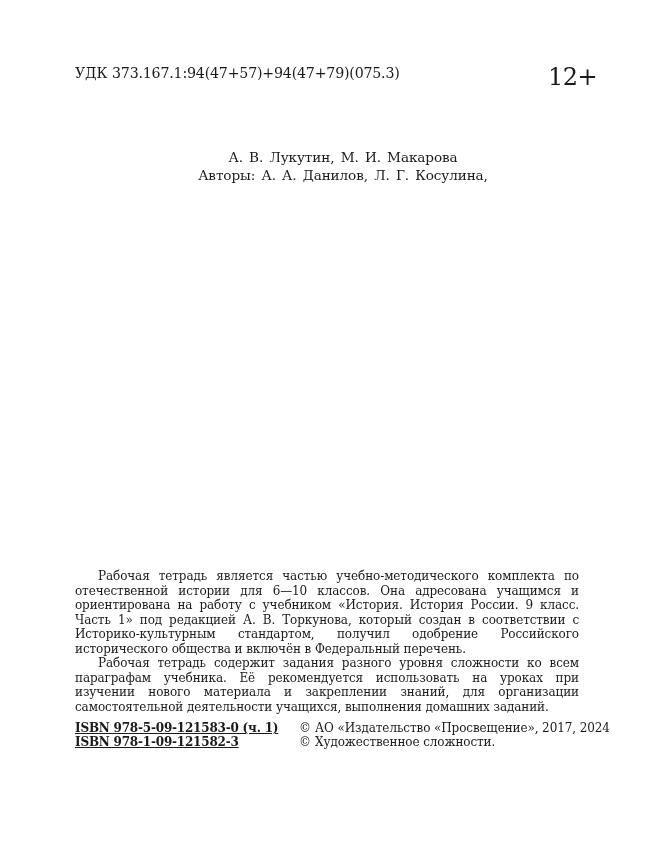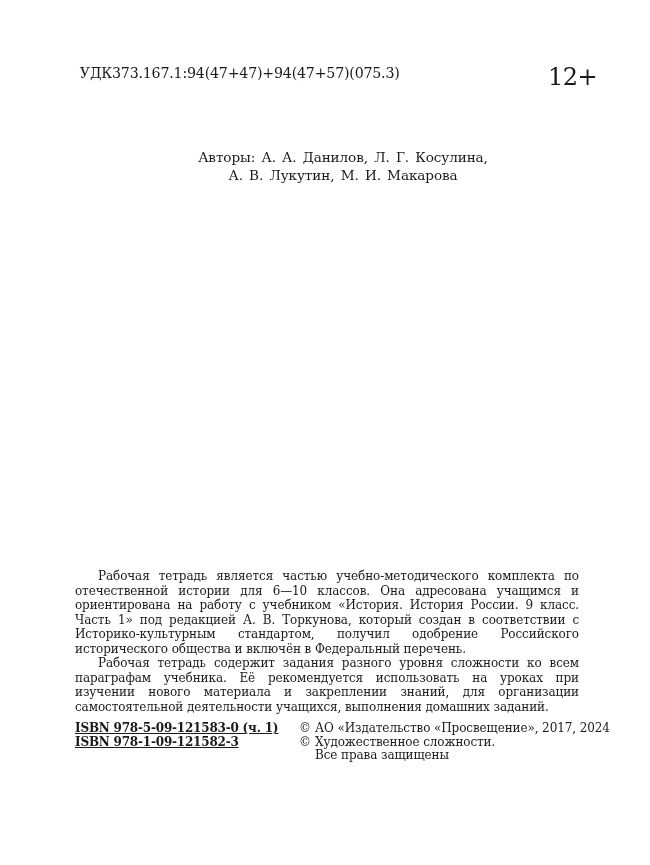--- a/index.html
+++ b/index.html
@@ -4,45 +4,45 @@
   <style>
     html, body { margin: 0; padding: 0; }
     body {
       width: 650px; height: 865px; background: #ffffff; position: relative;
       font-family: "DejaVu Serif", "Liberation Serif", serif; color: #1a1a1a;
       overflow: hidden;
     }
     .abs { position: absolute; }
     .class-codes { left: 75px; top: 65px; font-size: 14.2px; line-height: 16.5px; letter-spacing: -0.2px; }
     .class-codes .row { white-space: nowrap; }
-    .class-codes .lbl { display: inline-block; width: 37px; text-align: right; }
+    .class-codes .lbl { display: inline-block; width: 37px; }
     .class-codes .indent { padding-left: 37px; }
     .age { left: 548px; top: 60px; font-size: 24px; line-height: 34px; letter-spacing: -0.5px; }
     .authors { left: 150px; width: 386px; top: 148px; font-size: 13.6px; line-height: 18px; text-align: center; word-spacing: 2px; letter-spacing: -0.1px; }
     .annotation { left: 75px; width: 504px; top: 569px; font-size: 12px; line-height: 14.5px; text-align: justify; letter-spacing: -0.1px; }
     .annotation p { margin: 0; text-indent: 23px; }
     .isbn { left: 75px; top: 722px; font-size: 12px; line-height: 13.5px; font-weight: bold; letter-spacing: -0.2px; white-space: nowrap; text-decoration: underline; }
     .copyright { left: 299px; top: 722px; font-size: 12px; line-height: 13.5px; letter-spacing: -0.1px; white-space: nowrap; }
     .copyright .row { display: flex; }
     .copyright .sym { display: inline-block; width: 16px; }
   </style>
 </head>
 <body>
 
 <div class="abs class-codes">
   <div class="row">
-    <span class="lbl">УДК</span><span>373.167.1:94(47+47)+94(47+57)(075.3)</span>
+    <span class="lbl">УДК</span><span>373.167.1:94(47+57)+94(47+79)(075.3)</span>
   </div>
 </div>
 
 <div class="abs age">12+</div>
 
 <div class="abs authors">
+  <div>А. В. Лукутин, М. И. Макарова</div>
   <div>Авторы: А. А. Данилов, Л. Г. Косулина,</div>
-  <div>А. В. Лукутин, М. И. Макарова</div>
 </div>
 
 <div class="abs annotation">
   <p>Рабочая тетрадь является частью учебно-методического комплекта по отечественной истории для 6—10 классов. Она адресована учащимся и ориентирована на работу с учебником «История. История России. 9 класс. Часть 1» под редакцией А. В. Торкунова, который создан в соответствии с Историко-культурным стандартом, получил одобрение Российского исторического общества и включён в Федеральный перечень.</p>
   <p>Рабочая тетрадь содержит задания разного уровня сложности ко всем параграфам учебника. Её рекомендуется использовать на уроках при изучении нового материала и закреплении знаний, для организации самостоятельной деятельности учащихся, выполнения домашних заданий.</p>
 </div>
 
 <div class="abs isbn">
   <div>ISBN 978-5-09-121583-0 (ч. 1)</div>
   <div>ISBN 978-1-09-121582-3</div>
@@ -50,17 +50,13 @@
 
 <div class="abs copyright">
   <div class="row">
     <span class="sym">©</span>
       <span>АО «Издательство «Просвещение», 2017, 2024</span>
   </div>
   <div class="row">
     <span class="sym">©</span>
       <span>Художественное сложности.</span>
   </div>
-  <div class="row">
-    <span class="sym"></span>
-      <span>Все права защищены</span>
-  </div>
 </div>
 
 </body></html>

